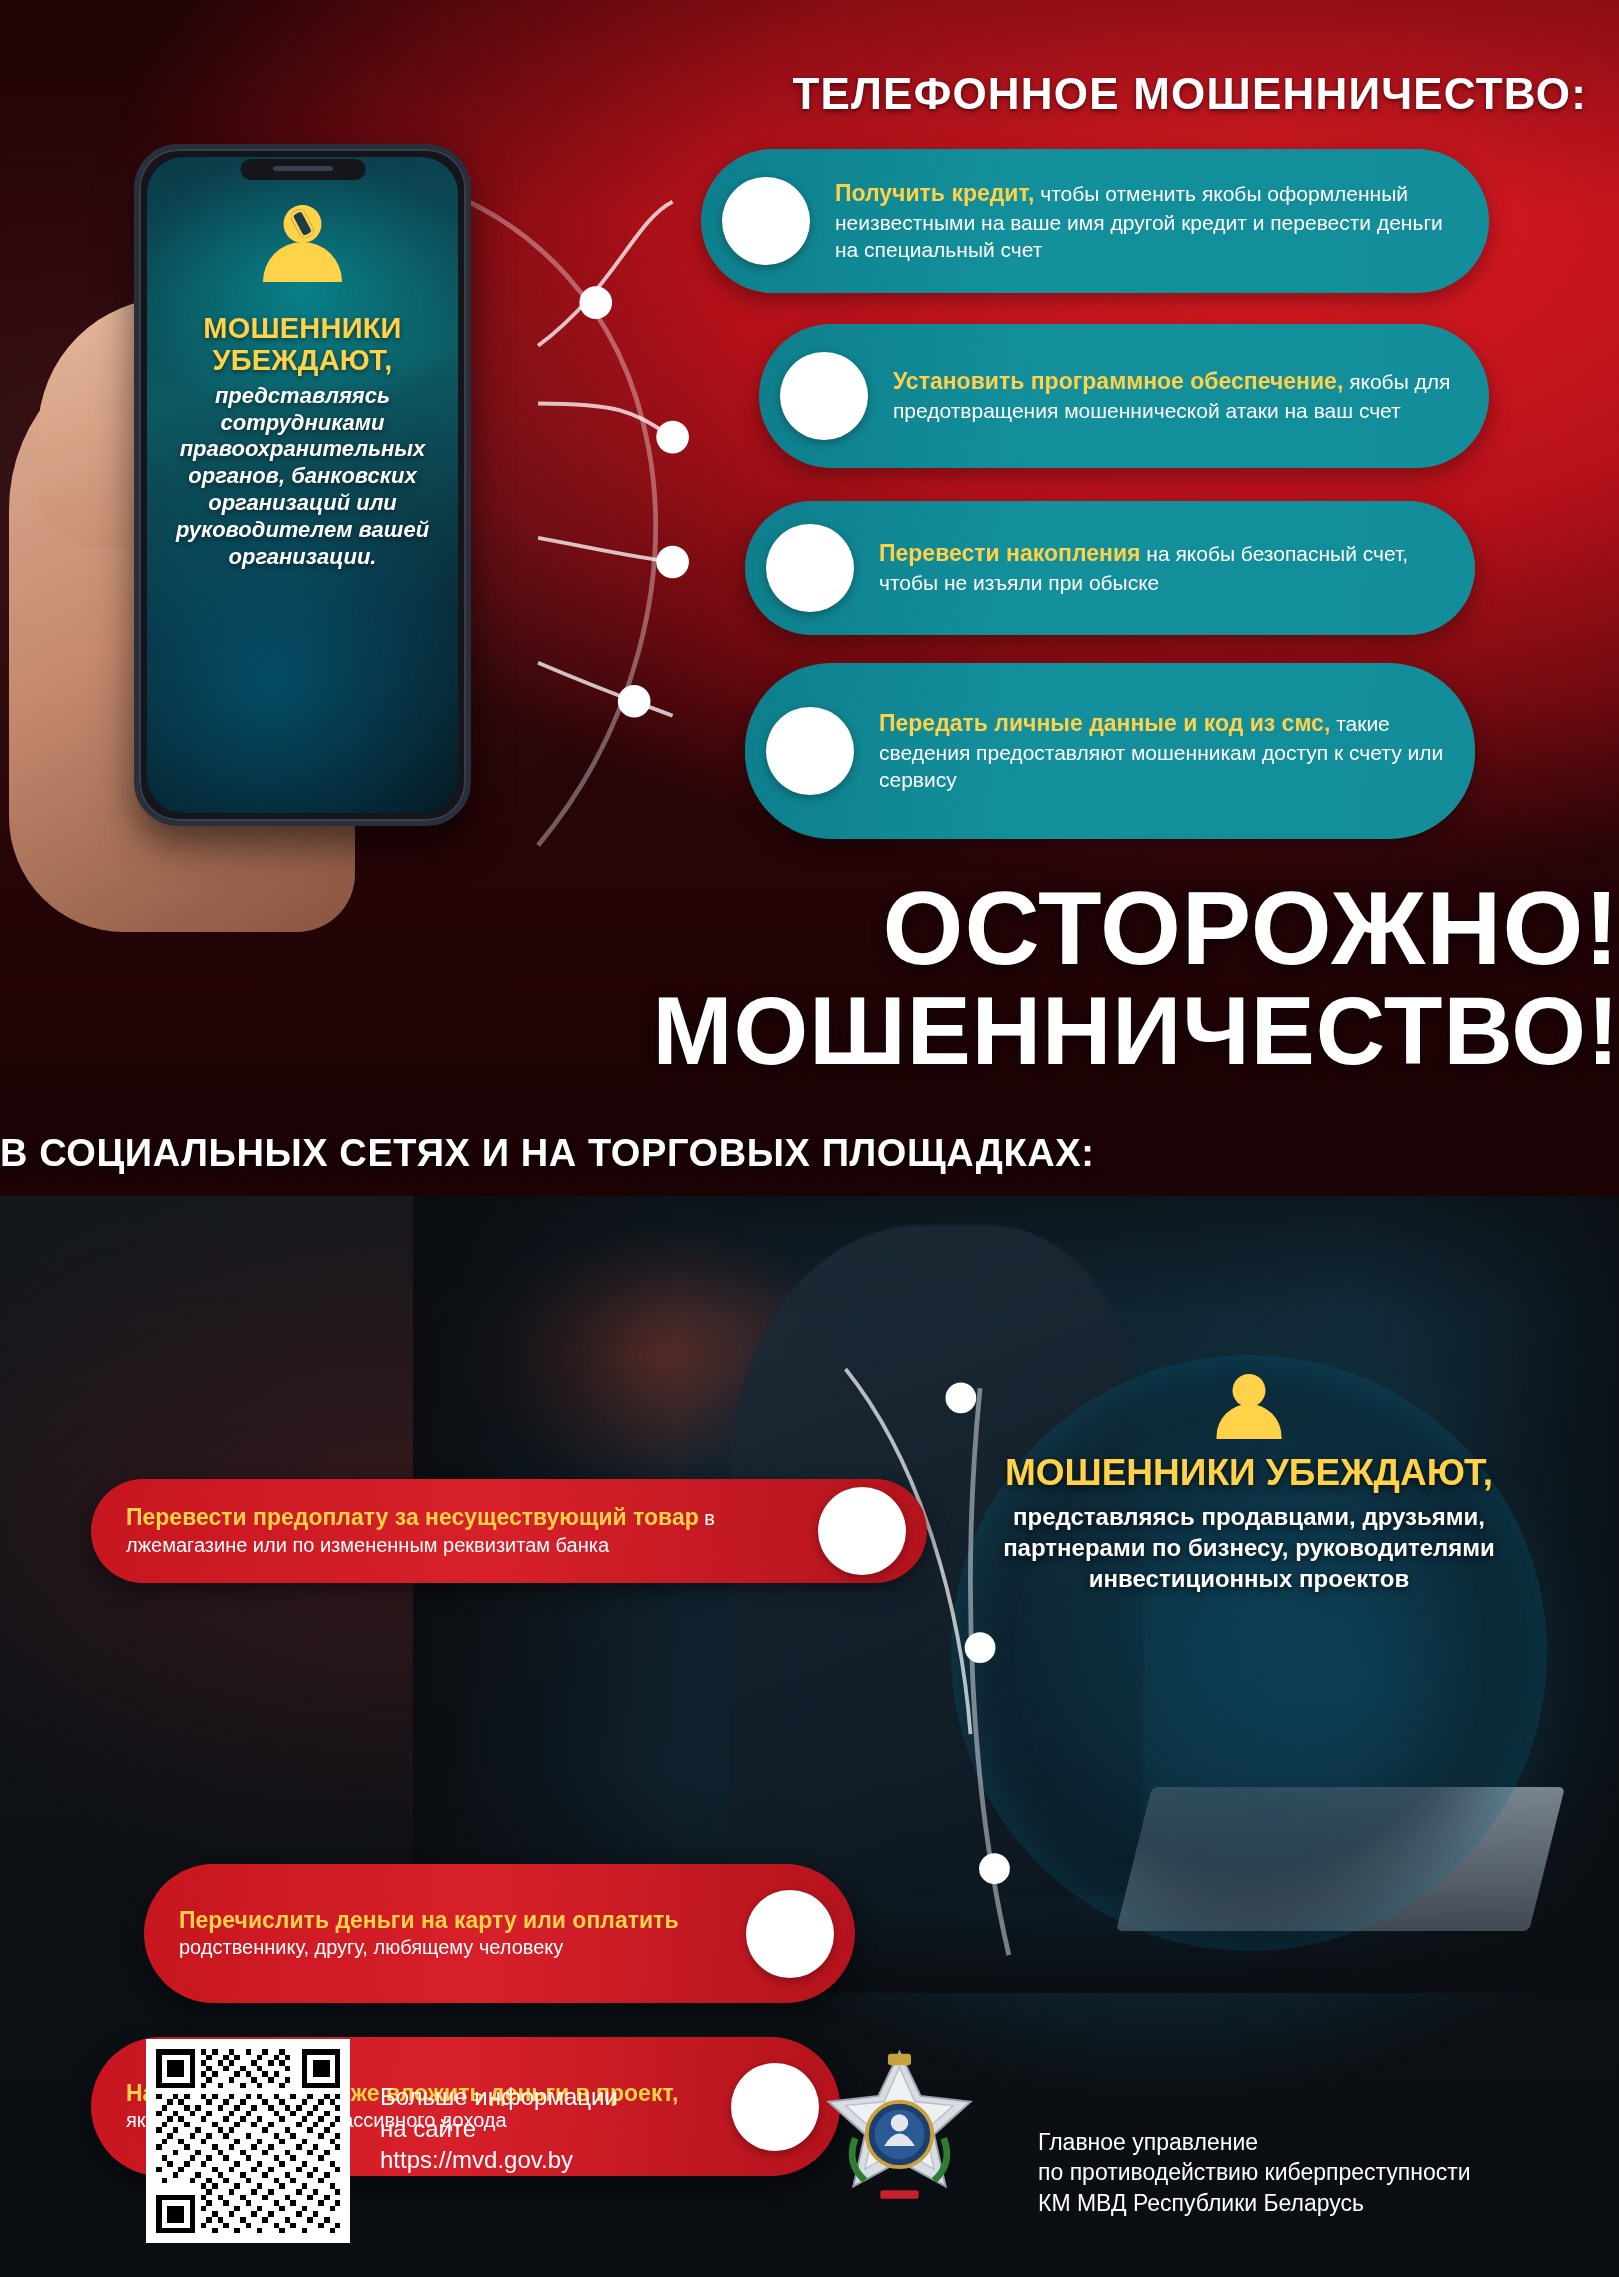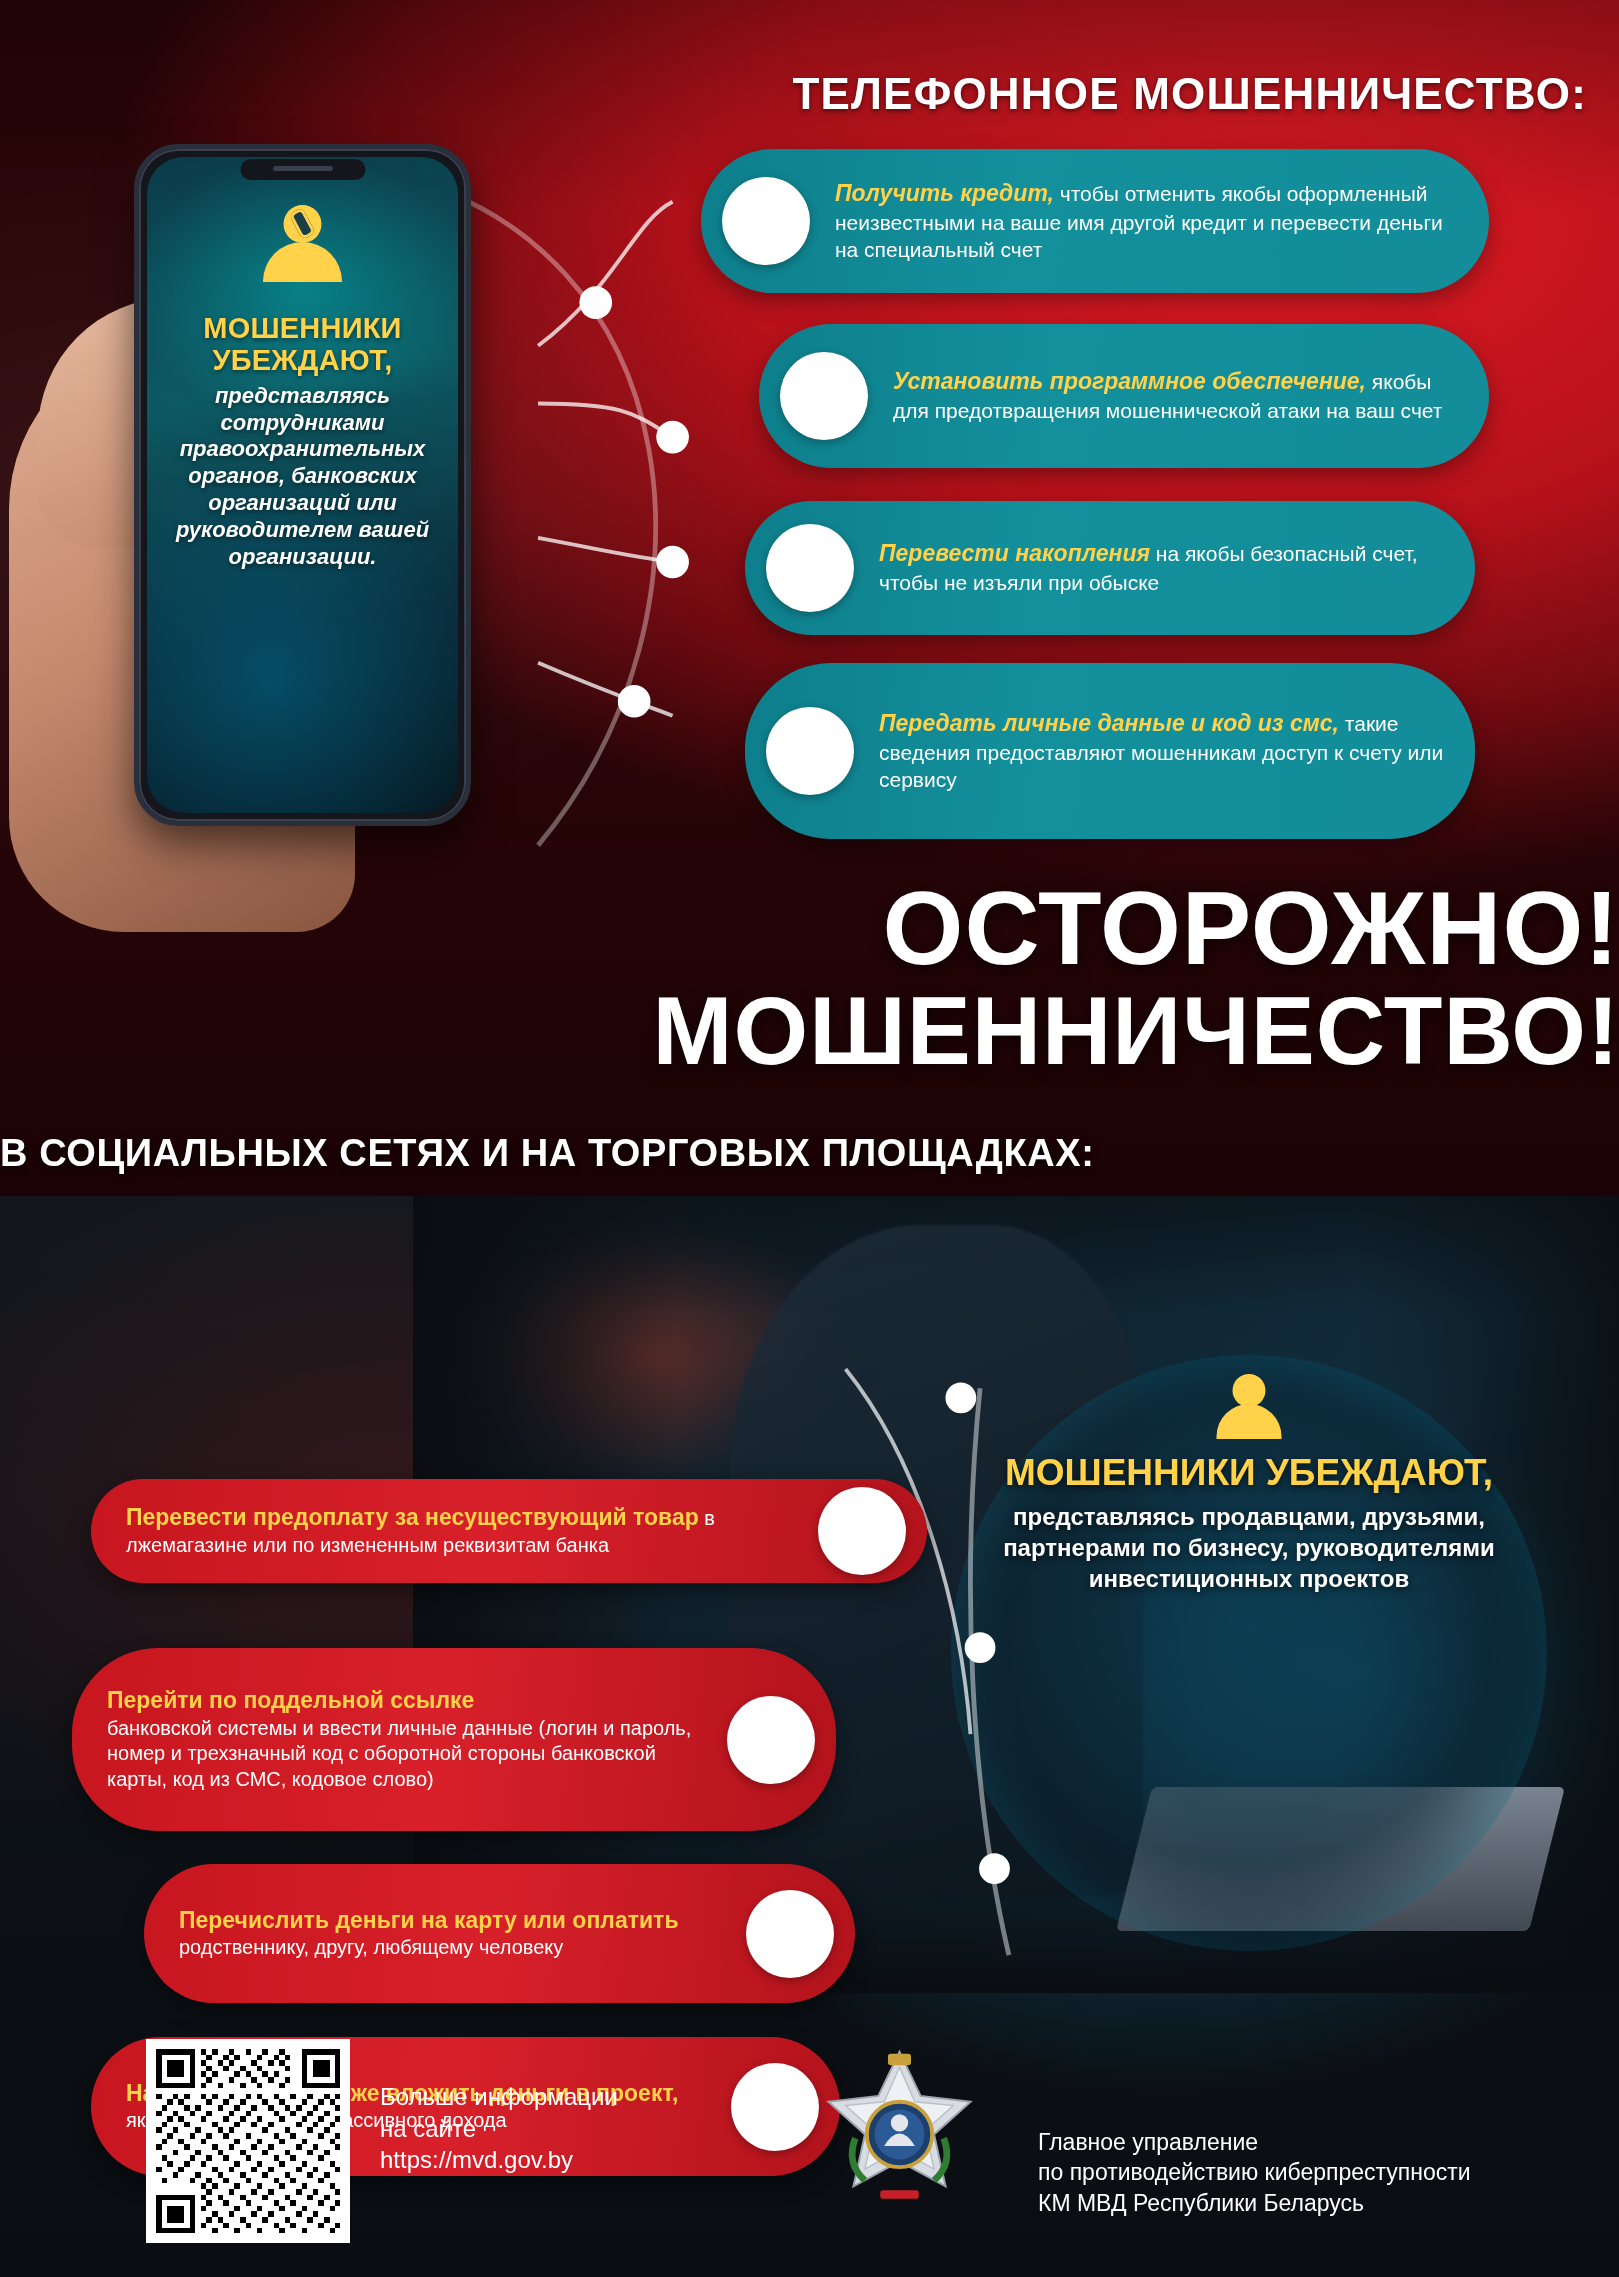--- a/index.html
+++ b/index.html
@@ -117,21 +117,21 @@
     display:flex;align-items:center;
   }
   .pill-teal .dot{
     position:absolute;left:21px;top:50%;transform:translateY(-50%);
     width:88px;height:88px;border-radius:50%;background:#ffffff;
     box-shadow:0 2.9px 9.6px rgba(0,0,0,.3);
   }
   .pill-teal .txt{
     margin-left:134px;margin-right:29px;color:#ffffff;font-size:21px;line-height:1.3;
   }
-  .pill-teal .txt b{color:#ffd24a;font-size:23px;font-style:italic;}
+  .pill-teal .txt b{color:#ffd24a;font-size:23px;}
 
   
   .headline-band{
     position:absolute;left:0;top:879px;width:1620px;height:307px;z-index:7;text-align:right;
   }
   .headline{
     color:#ffffff;font-weight:bold;letter-spacing:1px;line-height:.96;
     text-shadow:0 4.8px 15.4px rgba(0,0,0,.6);
   }
   .headline .l1{font-size:104px;display:block;}
@@ -327,26 +327,20 @@
     <circle cx="1035" cy="700" r="16" fill="#ffffff"></circle>
   </svg>
 
   <div class="pill-red" style="left:91px;top:1479px;width:836px;height:104px;justify-content:center;">
     <span class="txt">
       <b>Перевести предоплату за несуществующий товар</b><span> в лжемагазине или по измененным реквизитам банка</span>
     </span>
     <span class="dot"></span>
   </div>
 
-  <div class="pill-red" style="left:72px;top:1648px;width:764px;height:183px;">
-    <span class="txt">
-      <b>Перейти по поддельной ссылке</b><br><span> банковской системы и ввести личные данные (логин и пароль, номер и трехзначный код с оборотной стороны банковской карты, код из СМС, кодовое слово)</span>
-    </span>
-    <span class="dot"></span>
-  </div>
 
   <div class="pill-red" style="left:144px;top:1864px;width:711px;height:139px;">
     <span class="txt">
       <b>Перечислить деньги на карту или оплатить</b><span>  родственнику, другу, любящему человеку</span>
     </span>
     <span class="dot"></span>
   </div>
 
   <div class="pill-red" style="left:91px;top:2037px;width:749px;height:139px;">
     <span class="txt">

